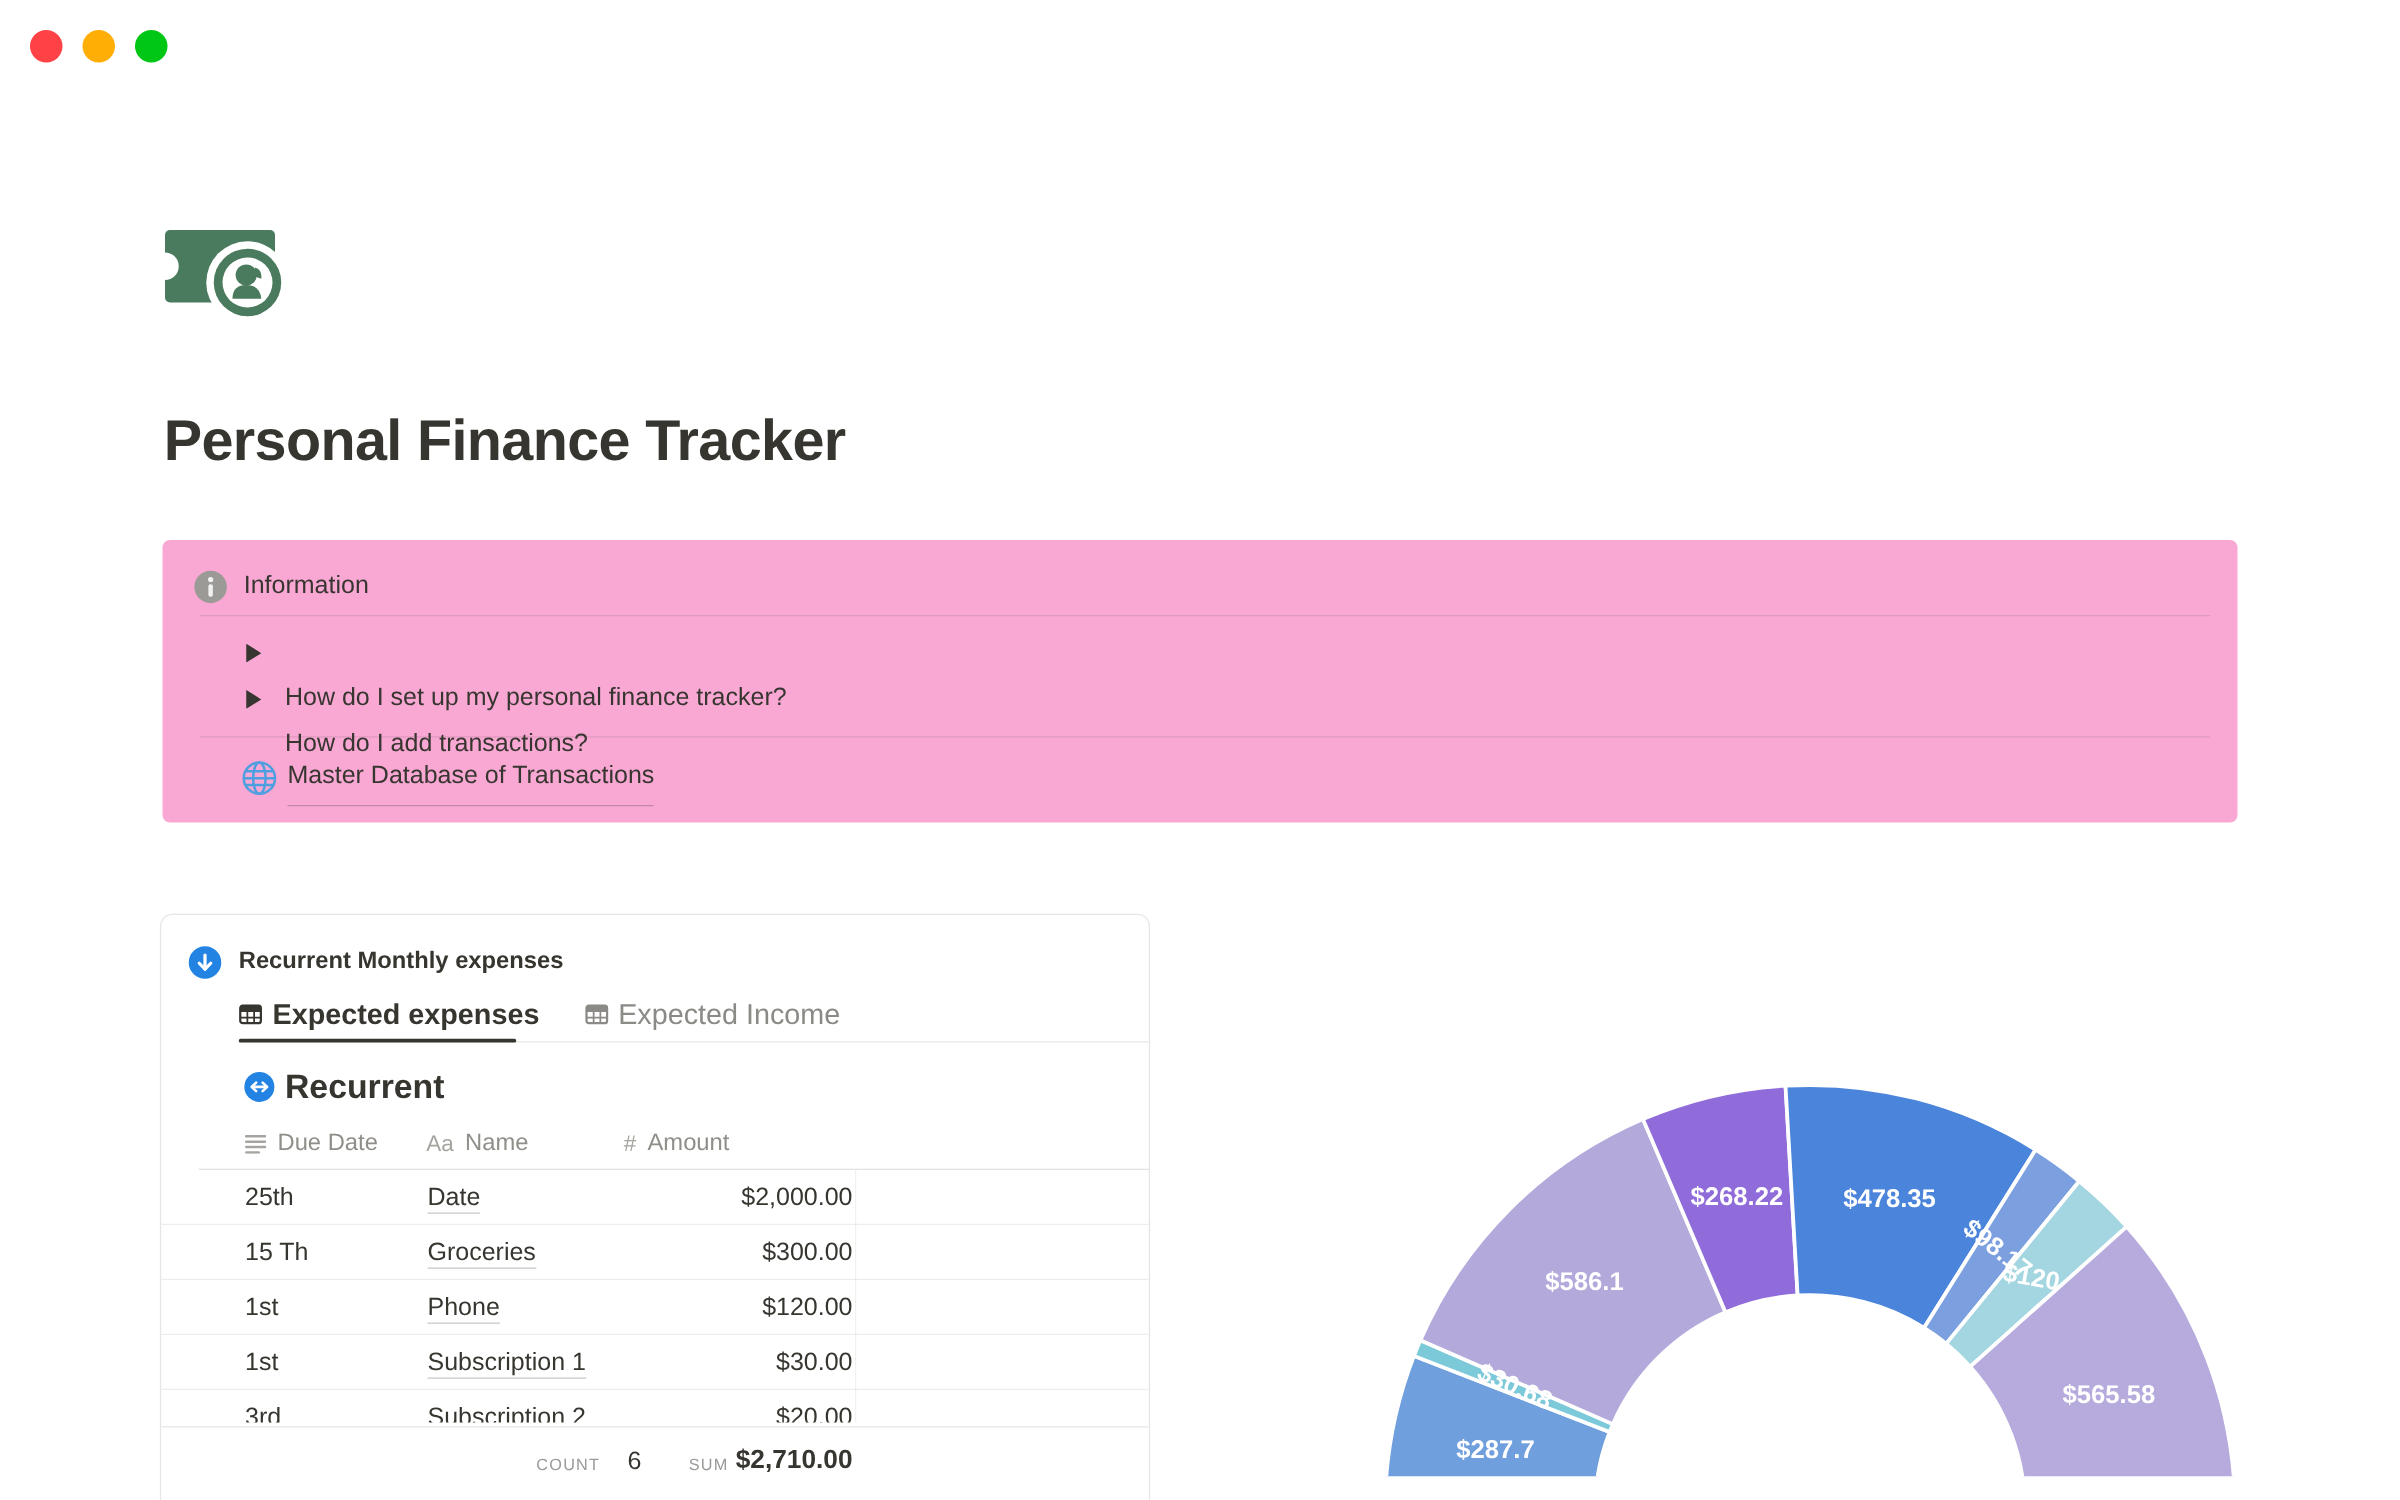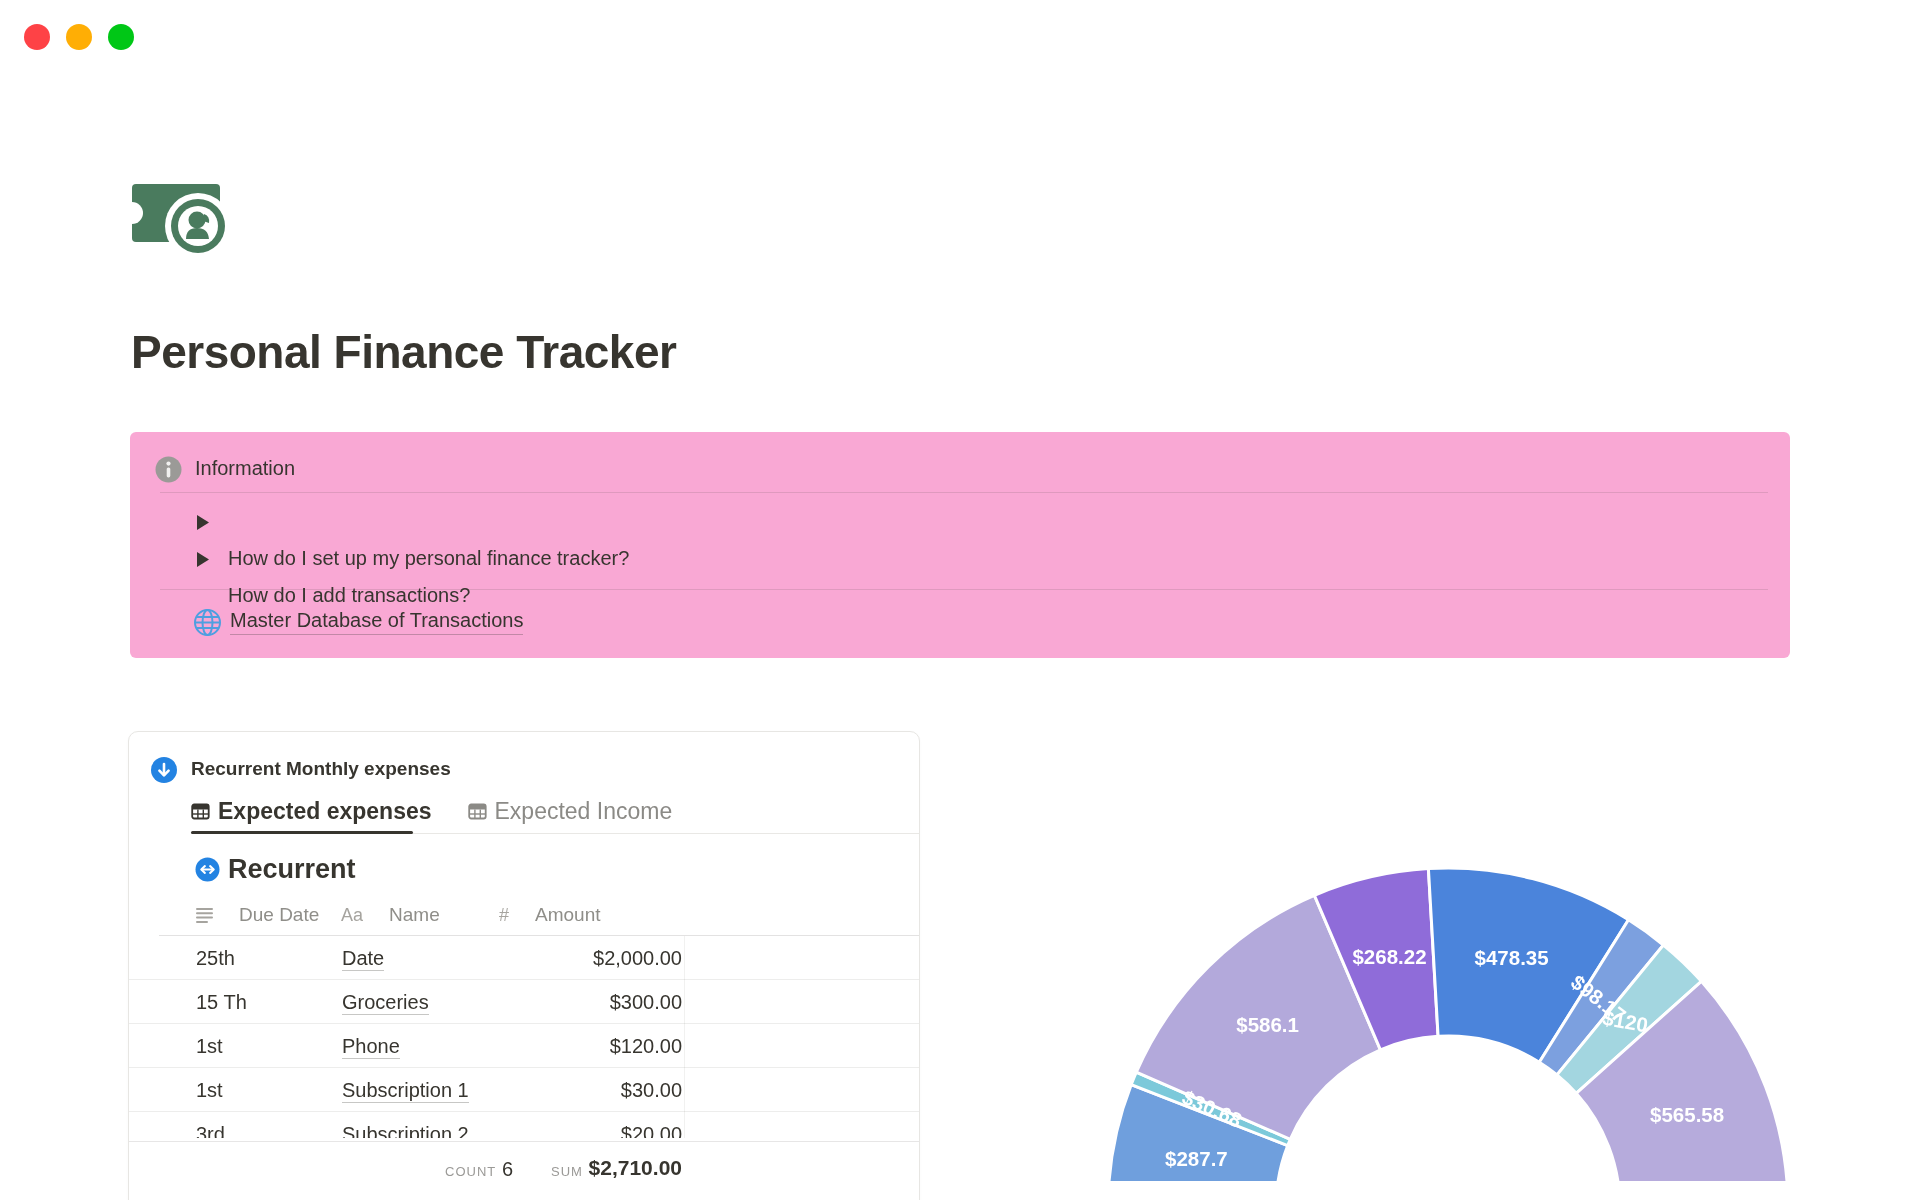--- a/index.html
+++ b/index.html
@@ -22,56 +22,56 @@
   .callout .info-row { position:absolute; left:0; top:22px; height:36px; width:100%; }
   .info-icon { position:absolute; left:25px; top:2px; width:27px; height:27px; }
   .info-label { position:absolute; left:65px; top:3px; font-size:20px; color:#37352F; }
   .c-divider { position:absolute; left:30px; right:22px; height:1px; background:rgba(55,53,47,0.13); }
   .toggle-row { position:absolute; left:0; width:100%; height:36px; cursor:pointer; }
   .toggle-arrow { position:absolute; left:66px; top:9px; width:13px; height:15px; }
   .toggle-label { position:absolute; left:98px; top:3px; font-size:20px; color:#37352F;margin-top:38px; }
   .link-row { position:absolute; left:0; top:172px; height:40px; width:100%; }
   .globe-icon { position:absolute; left:63px; top:4px; width:29px; height:29px; }
   .link-text { position:absolute; left:100px; top:5px; font-size:20px; font-weight:500;
-    color:#37352F; border-bottom:1.5px solid rgba(55,53,47,0.28); padding-bottom:2px; cursor:pointer; }
+    color:#37352F; border-bottom:1.5px solid rgba(55,53,47,0.28); padding-bottom:12px; cursor:pointer; }
 
   
   .card { position:absolute; left:128px; top:731px; width:792px; height:470px;
     background:#fff; border:1px solid #E7E6E3; border-radius:10px 10px 0 0;
     box-shadow:0 1px 3px rgba(0,0,0,0.03); overflow:hidden; }
   .card-head { position:absolute; left:0; top:20px; height:34px; width:100%; }
   .coll-icon { position:absolute; left:21px; top:4px; width:28px; height:28px; }
   .card-title { position:absolute; left:62px; top:6px; font-size:19px; font-weight:700; }
   .tabs { position:absolute; left:62px; top:57px; height:44px; display:flex; gap:36px; }
   .tab { display:flex; align-items:center; gap:8px; font-size:23px; cursor:pointer; }
   .tab.active { color:#37352F; font-weight:600; }
   .tab.inactive { color:#8B8A86; font-weight:400; }
   .tabs-divider { position:absolute; left:62px; top:101px; width:825px; height:1px; background:#E9E8E5; }
   .tab-underline { position:absolute; left:62px; top:99px; width:222px; height:3px;
     background:#37352F; border-radius:2px; }
   .section-head { position:absolute; left:0; top:122px; height:36px; width:100%; }
   .sec-icon { position:absolute; left:66px; top:3px; width:25px; height:25px; }
   .sec-title { position:absolute; left:99px; top:0; font-size:27px; font-weight:700; }
   .thead { position:absolute; left:0; top:168px; height:35px; width:100%; font-size:19px; color:#8F8E89; }
-  .th { position:absolute; top:4px; display:flex; align-items:center; gap:26px; cursor:pointer; }
+  .th { position:absolute; top:4px; display:flex; align-items:center; gap:9px; cursor:pointer; }
   .th .picon { color:#A6A49F; font-size:18px; }
   .th1 { left:67px; } .th2 { left:212px; } .th3 { left:370px; }
   .thead-divider { position:absolute; left:30px; top:203px; width:860px; height:1px; background:rgba(55,53,47,0.14); }
   .rows-clip { position:absolute; left:0; top:204px; width:100%; height:202px; overflow:hidden; }
   .trow { position:relative; width:100%; height:44px; border-bottom:1px solid rgba(55,53,47,0.09); cursor:pointer; }
   .cell { position:absolute; top:0; height:44px; line-height:44px; font-size:20px; }
   .cell.due { left:67px; }
   .cell.name { left:213px; font-weight:500; }
   .cell.name span { border-bottom:1.5px solid rgba(55,53,47,0.28); padding-bottom:1px; }
   .cell.amt { left:372px; width:181px; text-align:right; }
   .col-vline { position:absolute; left:555px; top:204px; height:202px; width:1px; background:rgba(55,53,47,0.07); }
   .tfoot { position:absolute; left:0; top:409px; width:100%; height:60px; background:#fff;
     border-top:1px solid rgba(55,53,47,0.12); }
   .agg-label { position:absolute; top:22px; font-size:13px; letter-spacing:1px; color:#9B9A97; }
-  .agg-count-label { left:316px; } .agg-count-value { position:absolute; left:373px; top:16px; font-size:20px; }
+  .agg-count-label { left:300px; } .agg-count-value { position:absolute; left:373px; top:16px; font-size:20px; }
   .agg-sum-label { left:422px; }
   .agg-sum-value { position:absolute; left:432px; top:14px; width:121px; text-align:right;
     font-size:21px; font-weight:600; }
 
   
   .chart-svg { position:absolute; left:1040px; top:820px; }
   .chart-svg text { font-family:"Liberation Sans", sans-serif; font-size:20.5px; font-weight:600; fill:#fff; }
 </style>
 </head>
 <body>

